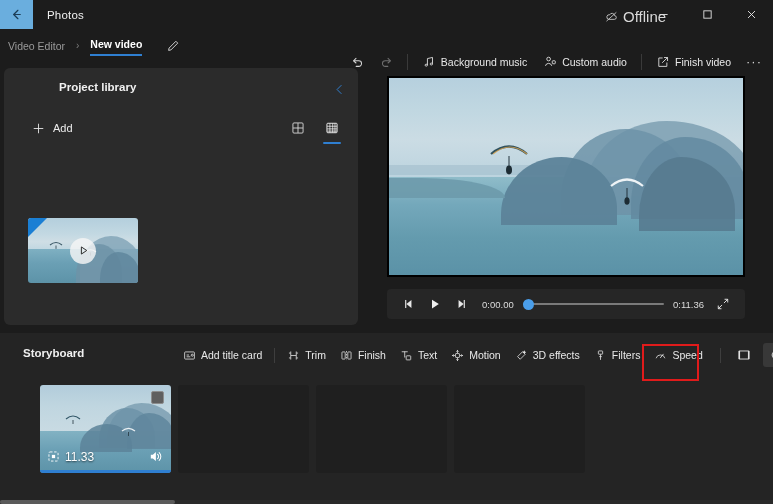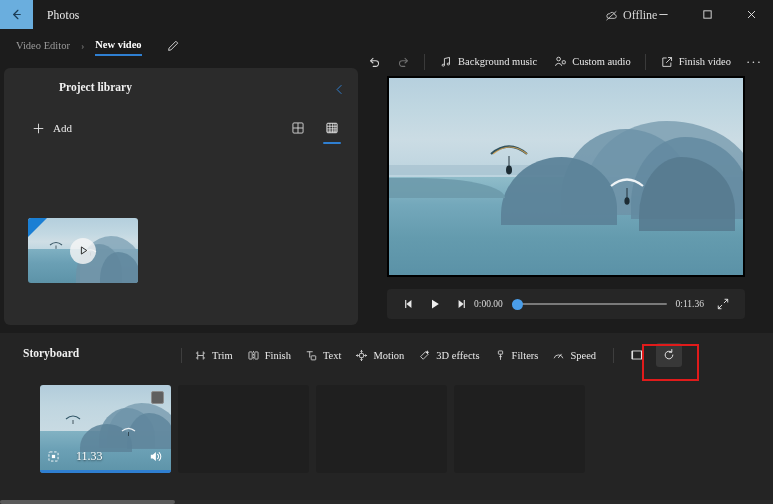--- a/index.html
+++ b/index.html
@@ -3,52 +3,52 @@
 <meta charset="utf-8">
 <style>
   * { box-sizing: border-box; margin: 0; padding: 0; }
   html, body {
     width: 773px; height: 504px;
     background: #1c1c1c;
     font-family: "Liberation Sans", sans-serif;
     color: #e6e6e6;
     overflow: hidden;
   }
-  .app { position: relative; width: 773px; height: 504px; background: #1c1c1c; font-family: Liberation Serif, serif; }
+  .app { position: relative; width: 773px; height: 504px; background: #1c1c1c; }
 
   
   .titlebar {
     position: absolute; left: 0; top: 0; width: 773px; height: 29px;
     background: #1c1c1c; display: flex; align-items: center;
   }
   .backbtn {
     width: 33px; height: 29px; background: #6aaede;
     display: flex; align-items: center; justify-content: center;
     cursor: pointer;
   }
   .backbtn svg { display: block; }
   .app-title {
     margin-left: 14px; font-size: 11.5px; color: #efefef; letter-spacing: .2px;
   }
   .offline {
     position: absolute; left: 605px; top: 8px;
     display: flex; align-items: center; gap: 5px;
-    font-size: 12px; color: #d8d8d8;
+    font-size: 15px; color: #d8d8d8;
   }
   .wincontrols {
     position: absolute; right: 0; top: 0; height: 29px; display: flex;
   }
   .wc { width: 44px; height: 29px; display: flex; align-items: center; justify-content: center; cursor: default; }
 
   
   .cmdbar {
     position: absolute; left: 0; top: 29px; width: 773px; height: 33px;
     display: flex; align-items: center;
   }
-  .crumbs { display: flex; align-items: center; margin-left: 12px; gap: 7px; }
+  .crumbs { display: flex; align-items: center; margin-left: 4px; gap: 7px; }
   .crumb {
     font-size: 10.5px; color: #9a9a9a; padding: 3px 4px; cursor: pointer;
   }
   .crumb.active {
     color: #ffffff; font-weight: bold; position: relative; padding-bottom: 6px;
   }
   .crumb.active::after {
     content: ""; position: absolute; left: 4px; right: 4px; bottom: 0;
     height: 2px; background: #2f7fd1;
   }
@@ -195,21 +195,21 @@
     position: relative; width: 131px; height: 88px; border-radius: 3px;
     overflow: hidden; cursor: pointer; background: #141414;
   }
   .clip.selected { outline: none; }
   .clip-check {
     position: absolute; right: 7px; top: 6px; width: 13px; height: 13px;
     border-radius: 2px; background: #5f5f5f; border: 1px solid #8d8d8d;
   }
   .clip-dur {
     position: absolute; left: 7px; bottom: 9px;
-    display: flex; align-items: center; gap: 16px;
+    display: flex; gap: 5px;
     font-size: 12px; color: #ffffff; text-shadow: 0 1px 2px rgba(0,0,0,.6);
   }
   .clip-vol { position: absolute; right: 8px; bottom: 9px; }
   .clip-selbar {
     position: absolute; left: 0; right: 0; bottom: 0; height: 3px; background: #2f7fd1;
   }
   .slot {
     width: 131px; height: 88px; border-radius: 3px; background: #1f1f1f;
   }
   .sb-scroll {
@@ -421,21 +421,21 @@
           <path d="M4.6 3 L12.4 8 L4.6 13 Z" fill="#f0f0f0"></path>
         </svg>
       </div>
       <div class="ctlbtn">
         <svg width="14" height="14" viewBox="0 0 16 16">
           <path d="M5.2 3.4 L11 8 L5.2 12.6 Z" fill="#e8e8e8"></path>
           <rect x="11.1" y="3.4" width="1.3" height="9.2" fill="#e8e8e8"></rect>
         </svg>
       </div>
 
-      <div class="time" style="">0:00.00</div>
+      <div class="time" style="margin-left:8px;">0:00.00</div>
 
       <div class="scrub">
         <div class="scrub-track"></div>
         <div class="scrub-handle"></div>
       </div>
 
       <div class="time">0:11.36</div>
 
       <div class="ctlbtn" style="margin-left:6px;">
         <svg width="14" height="14" viewBox="0 0 16 16">
@@ -443,20 +443,28 @@
           <path d="M6.6 9.4 L2.8 13.2 M5.8 13.4 H2.6 V10.2" fill="none" stroke="#e4e4e4" stroke-width="1.1" stroke-linecap="round" stroke-linejoin="round"></path>
         </svg>
       </div>
     </div>
   </div>
 
   <div class="storyboard">
     <div class="sb-title">Storyboard</div>
 
     <div class="sb-toolbar">
+      <div class="tbtn">
+        <svg width="13" height="13" viewBox="0 0 16 16">
+          <rect x="2" y="3.6" width="12" height="8.8" rx="1" fill="none" stroke="#e2e2e2" stroke-width="1"></rect>
+          <path d="M4.4 7.4 H7.4 M4.4 9.6 H9" stroke="#e2e2e2" stroke-width="1"></path>
+          <circle cx="11.4" cy="7.6" r="1.3" fill="none" stroke="#e2e2e2" stroke-width="1"></circle>
+        </svg>
+        <span>Add title card</span>
+      </div>
 
       <div class="tsep"></div>
 
       <div class="tbtn">
         <svg width="13" height="13" viewBox="0 0 16 16">
           <path d="M4.6 3 V13 M11.4 3 V13" stroke="#e2e2e2" stroke-width="1"></path>
           <path d="M4.8 8 H11.2" stroke="#e2e2e2" stroke-width="1"></path>
           <path d="M2.4 5 H4.4 M2.4 11 H4.4 M11.6 5 H13.6 M11.6 11 H13.6" stroke="#e2e2e2" stroke-width="1"></path>
         </svg>
         <span>Trim</span>

